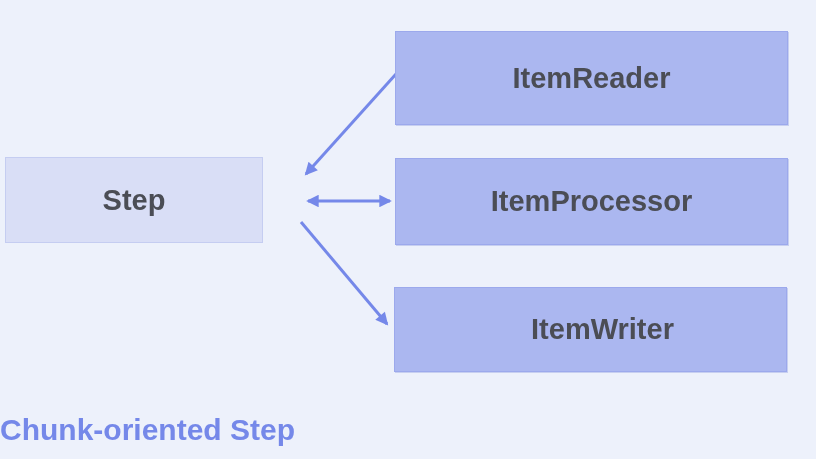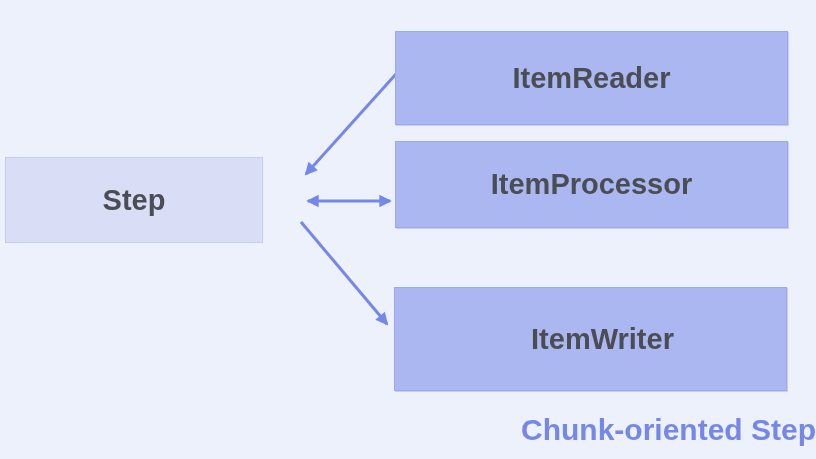--- a/index.html
+++ b/index.html
@@ -49,26 +49,26 @@
     background: var(--step-fill);
     border: 1px solid var(--step-border);
   }
   .component {
     background: var(--component-fill);
     border: 1px solid var(--component-border);
     border-right-color: var(--component-border);
     box-shadow: 1px 1px 0 rgba(130, 144, 220, 0.35);
   }
   .node-item-reader    { left: 395px; top: 31px;  width: 393px; height: 94px; }
-  .node-item-processor { left: 395px; top: 141px; width: 393px; height: 87px; align-items: center; }
-  .node-item-writer    { left: 394px; top: 287px; width: 393px; height: 104px; padding-left: 24px; }
+  .node-item-processor { left: 395px; top: 158px; width: 393px; height: 87px; align-items: center; }
+  .node-item-writer    { left: 394px; top: 287px; width: 393px; height: 85px; padding-left: 24px; }
   .caption {
     position: absolute;
     left: 0; top: 413px; width: 816px;
-    text-align: right;
+    text-align: left;
     font-size: 30px;
     font-weight: 600;
     color: var(--caption-text);
   }
 </style>
 </head>
 <body>
 
 <div class="stage">
 

